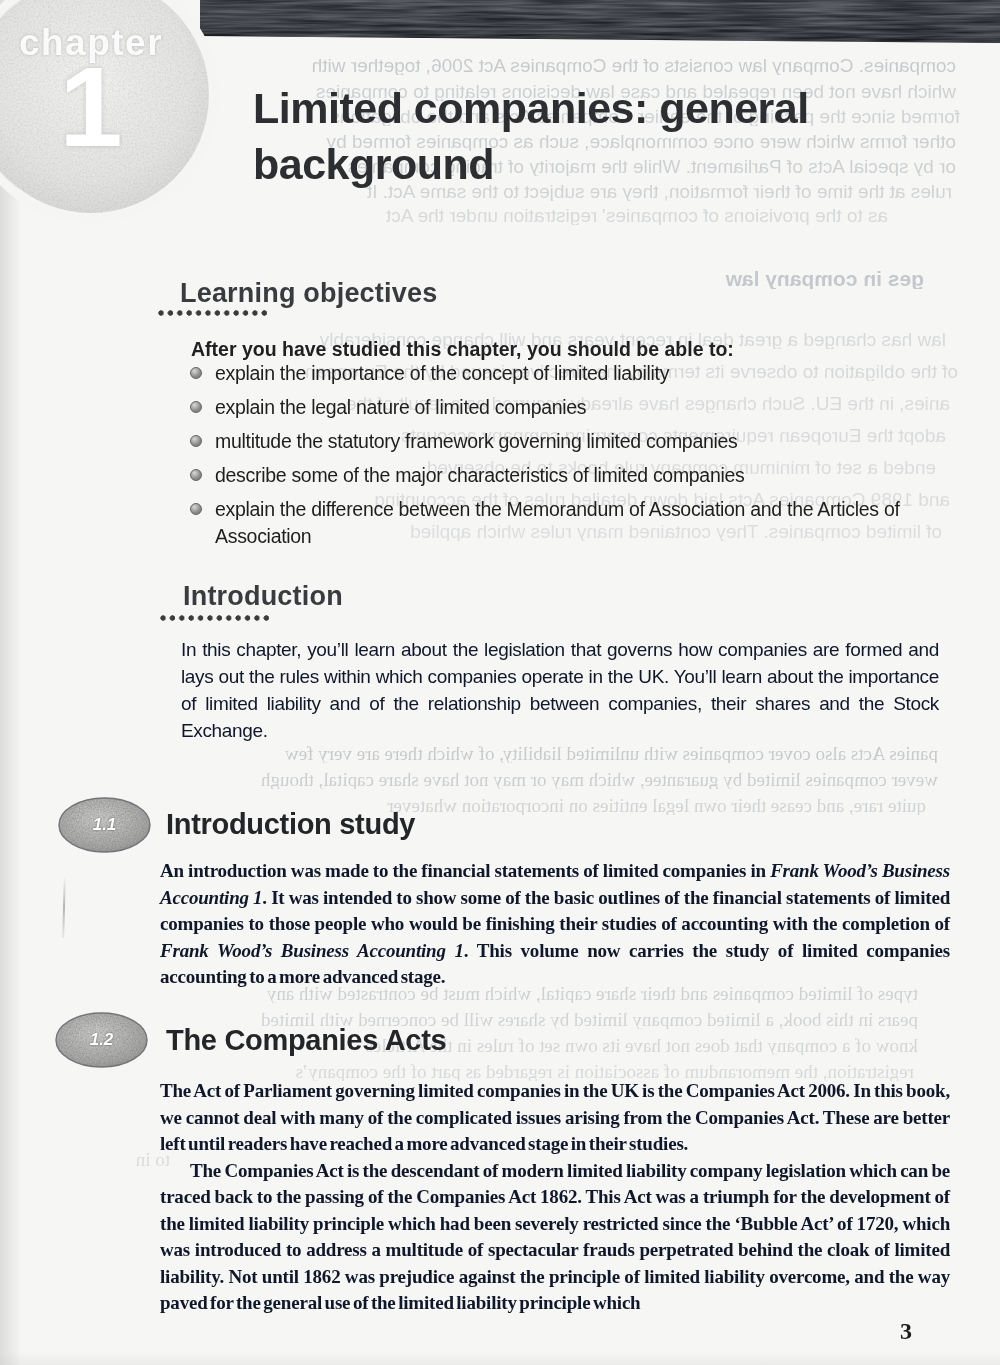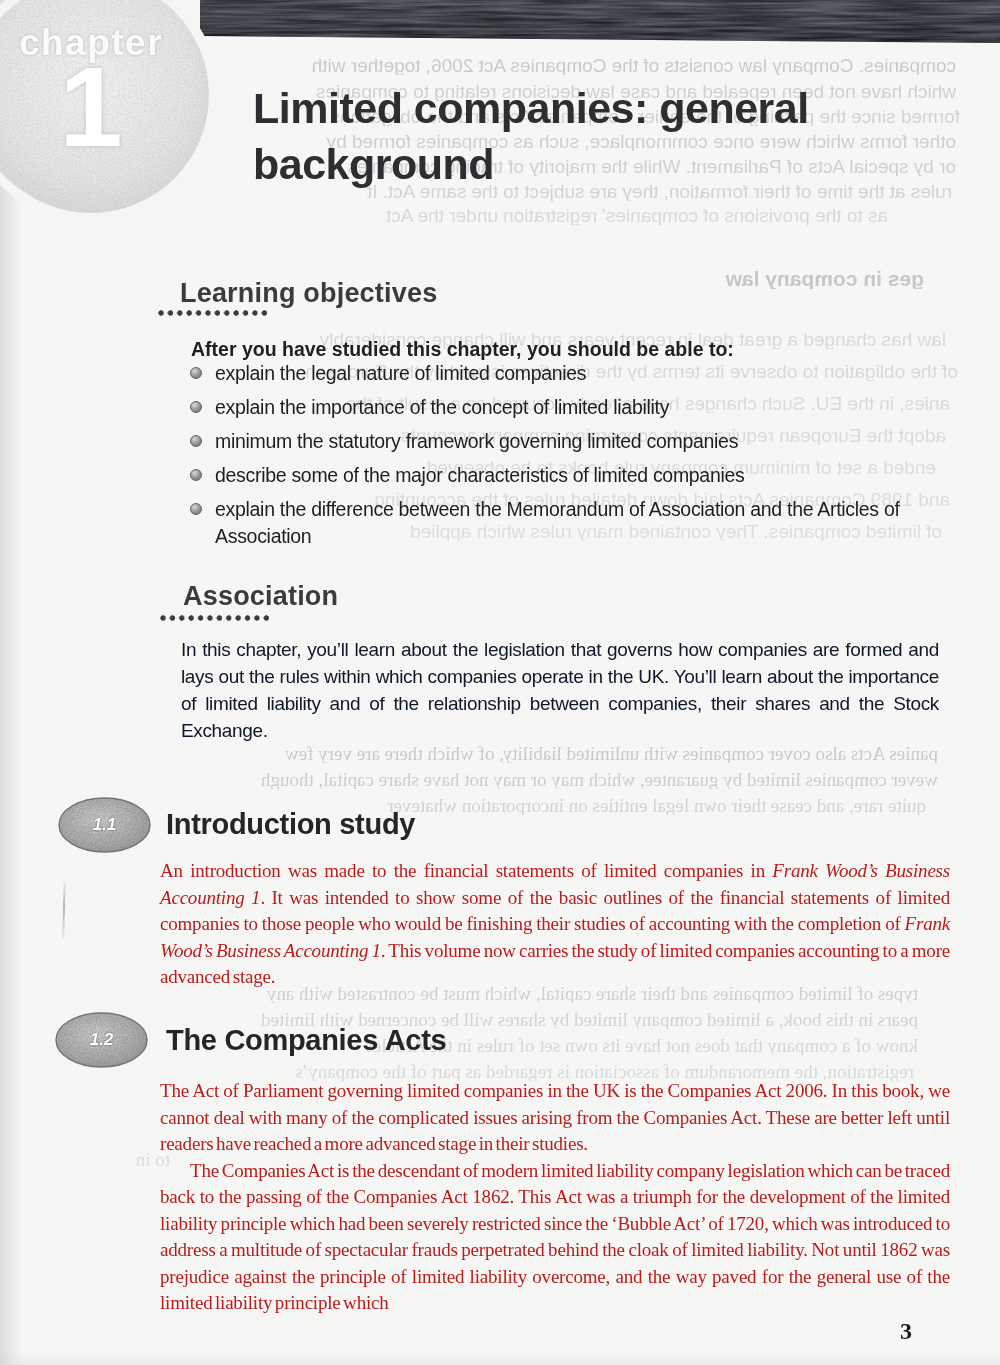--- a/index.html
+++ b/index.html
@@ -50,21 +50,21 @@
   .badge{position:absolute;width:93px;height:56px;}
   .badge svg{position:absolute;inset:0;width:100%;height:100%;}
   .badge .num{position:absolute;inset:0;display:flex;align-items:center;justify-content:center;
         font-size:17px;font-weight:700;font-style:italic;color:#fff;text-shadow:0 0 2px rgba(60,60,60,.8);}
   #badge-1-1{left:58px;top:797px;}
   #badge-1-2{left:55px;top:1012px;}
   .sec-heading{position:absolute;margin:0;font-size:29px;font-weight:700;color:#232528;letter-spacing:-.3px;}
   #sec-heading-1-1{left:166px;top:808px;}
   #sec-heading-1-2{left:166px;top:1024px;}
   .paras{position:absolute;width:790px;font-family:"Liberation Serif","DejaVu Serif",serif;font-size:19px;
-        line-height:26.5px;letter-spacing:-.2px;word-spacing:-2px;text-align:justify;color:#b91c1c;}
+        line-height:26.5px;letter-spacing:-.2px;word-spacing:-2px;text-align:justify;color:#0f172a;font-weight:bold;}
   #paras-1-1{left:160px;top:858px;}
   #paras-1-2{left:160px;top:1078px;}
   .paras p{margin:0;}
   .paras p.indent{text-indent:30px;}
   .paras em{font-style:italic;}
   .scratch{position:absolute;left:63px;top:876px;width:2px;height:62px;z-index:2;
         background:linear-gradient(180deg,rgba(110,110,110,0),rgba(100,100,100,.45),rgba(110,110,110,.1));
         transform:rotate(1.5deg);}
   .pagenum{position:absolute;left:900px;top:1318px;font-family:"Liberation Serif","DejaVu Serif",serif;
         font-size:24px;font-weight:600;color:#1c1c1c;}
@@ -152,28 +152,28 @@
   </div>
 
   <div class="content">
 
     <h1 class="title"><span>Limited companies: general</span><br><span>background</span></h1>
 
     <h2 class="subhead" id="lo-heading">Learning objectives</h2>
     <div class="dots" id="lo-dots"></div>
     <p class="lo-intro">After you have studied this chapter, you should be able to:</p>
     <ul id="objectives-list">
+        <li>explain the importance of the concept of limited liability</li>
         <li>explain the legal nature of limited companies</li>
-        <li>explain the importance of the concept of limited liability</li>
-        <li>minimum the statutory framework governing limited companies</li>
+        <li>multitude the statutory framework governing limited companies</li>
         <li>describe some of the major characteristics of limited companies</li>
         <li>explain the difference between the Memorandum of Association and the Articles of Association</li>
       </ul>
 
-    <h2 class="subhead" id="intro-heading">Association</h2>
+    <h2 class="subhead" id="intro-heading">Introduction</h2>
     <div class="dots" id="intro-dots"></div>
     <p class="intro-body">In this chapter, you’ll learn about the legislation that governs how companies are formed and lays out the rules within which companies operate in the UK. You’ll learn about the importance of limited liability and of the relationship between companies, their shares and the Stock Exchange.</p>
 
     <div class="badge" id="badge-1-1">
       <svg viewBox="0 0 93 56" preserveAspectRatio="none">
         <ellipse cx="46.5" cy="28" rx="45.5" ry="27" fill="url(#g-badge)" stroke="#73737a" stroke-width="1.4"></ellipse>
         <ellipse cx="46.5" cy="28" rx="45.5" ry="27" fill="#fff" filter="url(#f-grain-badge)"></ellipse>
       </svg>
       <span class="num">1.1</span>
     </div>

